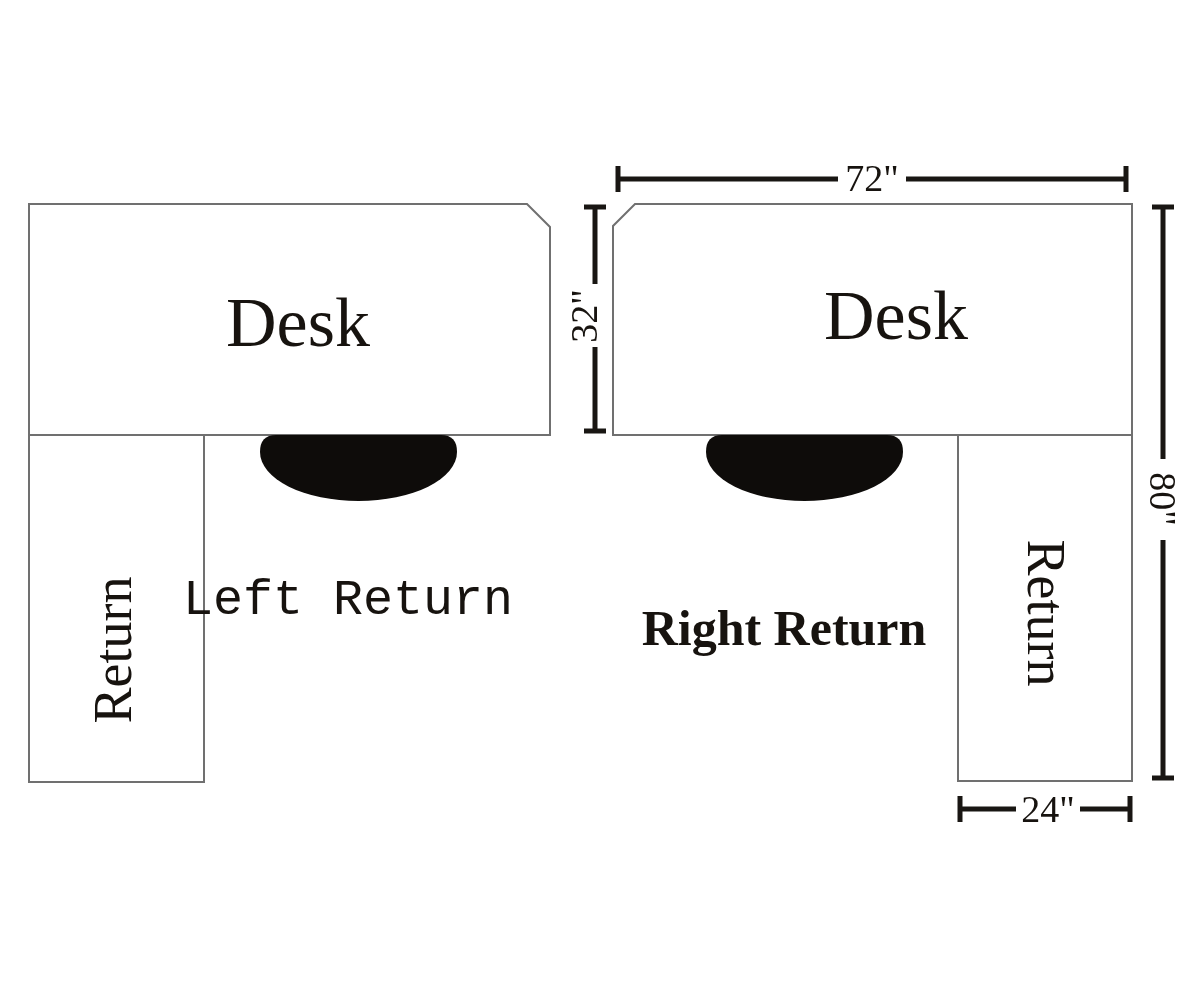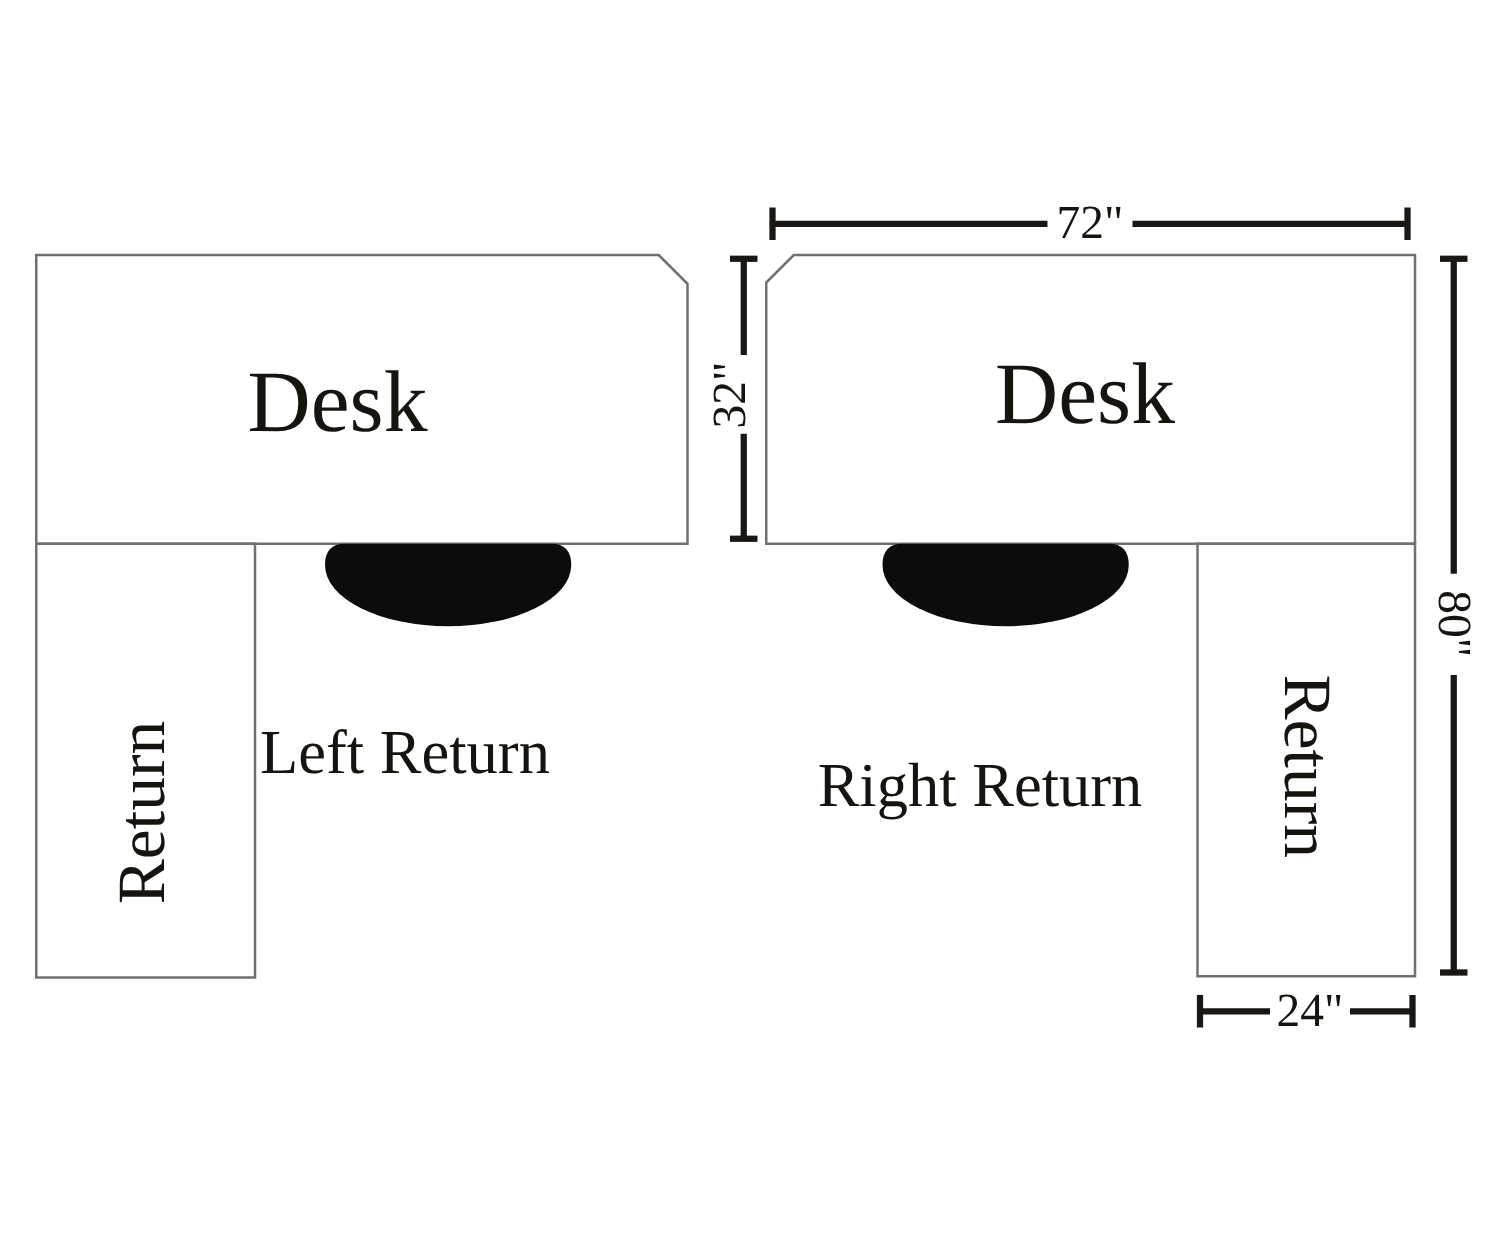--- a/index.html
+++ b/index.html
@@ -38,41 +38,41 @@
   }
   .lbl {
     position: absolute;
     transform: translate(-50%, -50%);
     white-space: nowrap;
     color: #17130f;
     line-height: 1;
   }
   .rot-ccw { transform: translate(-50%, -50%) rotate(-90deg); }
   .rot-cw  { transform: translate(-50%, -50%) rotate(90deg); }
-  .desk-lbl    { font-size: 70px; }
+  .desk-lbl    { font-size: 70px; margin-left: 28px; }
   .return-lbl  { font-size: 54px; }
   .caption-lbl { font-size: 50px; }
   .dim-lbl     { font-size: 38px; }
   .desk-lbl-left    { left: 270px;  top: 323px; }
   .desk-lbl-right   { left: 868px;  top: 316px; }
   .return-lbl-left  { left: 113px;  top: 650px; }
   .return-lbl-right { left: 1046px; top: 613px; }
-  .caption-left     { left: 324px;  top: 601px; }
+  .caption-left     { left: 348px;  top: 601px; font-family: Liberation Mono, monospace; }
   .caption-right {
     position: absolute;
     left: 784px;
     top: 628px;
     transform: translate(-50%, -50%);
     text-align: center;
     color: #17130f;
     font-size: 50px;
     line-height: 55px;
     white-space: nowrap;
   }
-  .caption-right span { display: block; }
+  .caption-right span { display: block; font-weight: bold; }
   .dim-lbl-72 { left: 872px;  top: 178px; }
   .dim-lbl-32 { left: 584px;  top: 316px; }
   .dim-lbl-80 { left: 1163px; top: 499px; }
   .dim-lbl-24 { left: 1048px; top: 809px; }
 </style>
 </head>
 <body>
 
 <div class="canvas">
 

